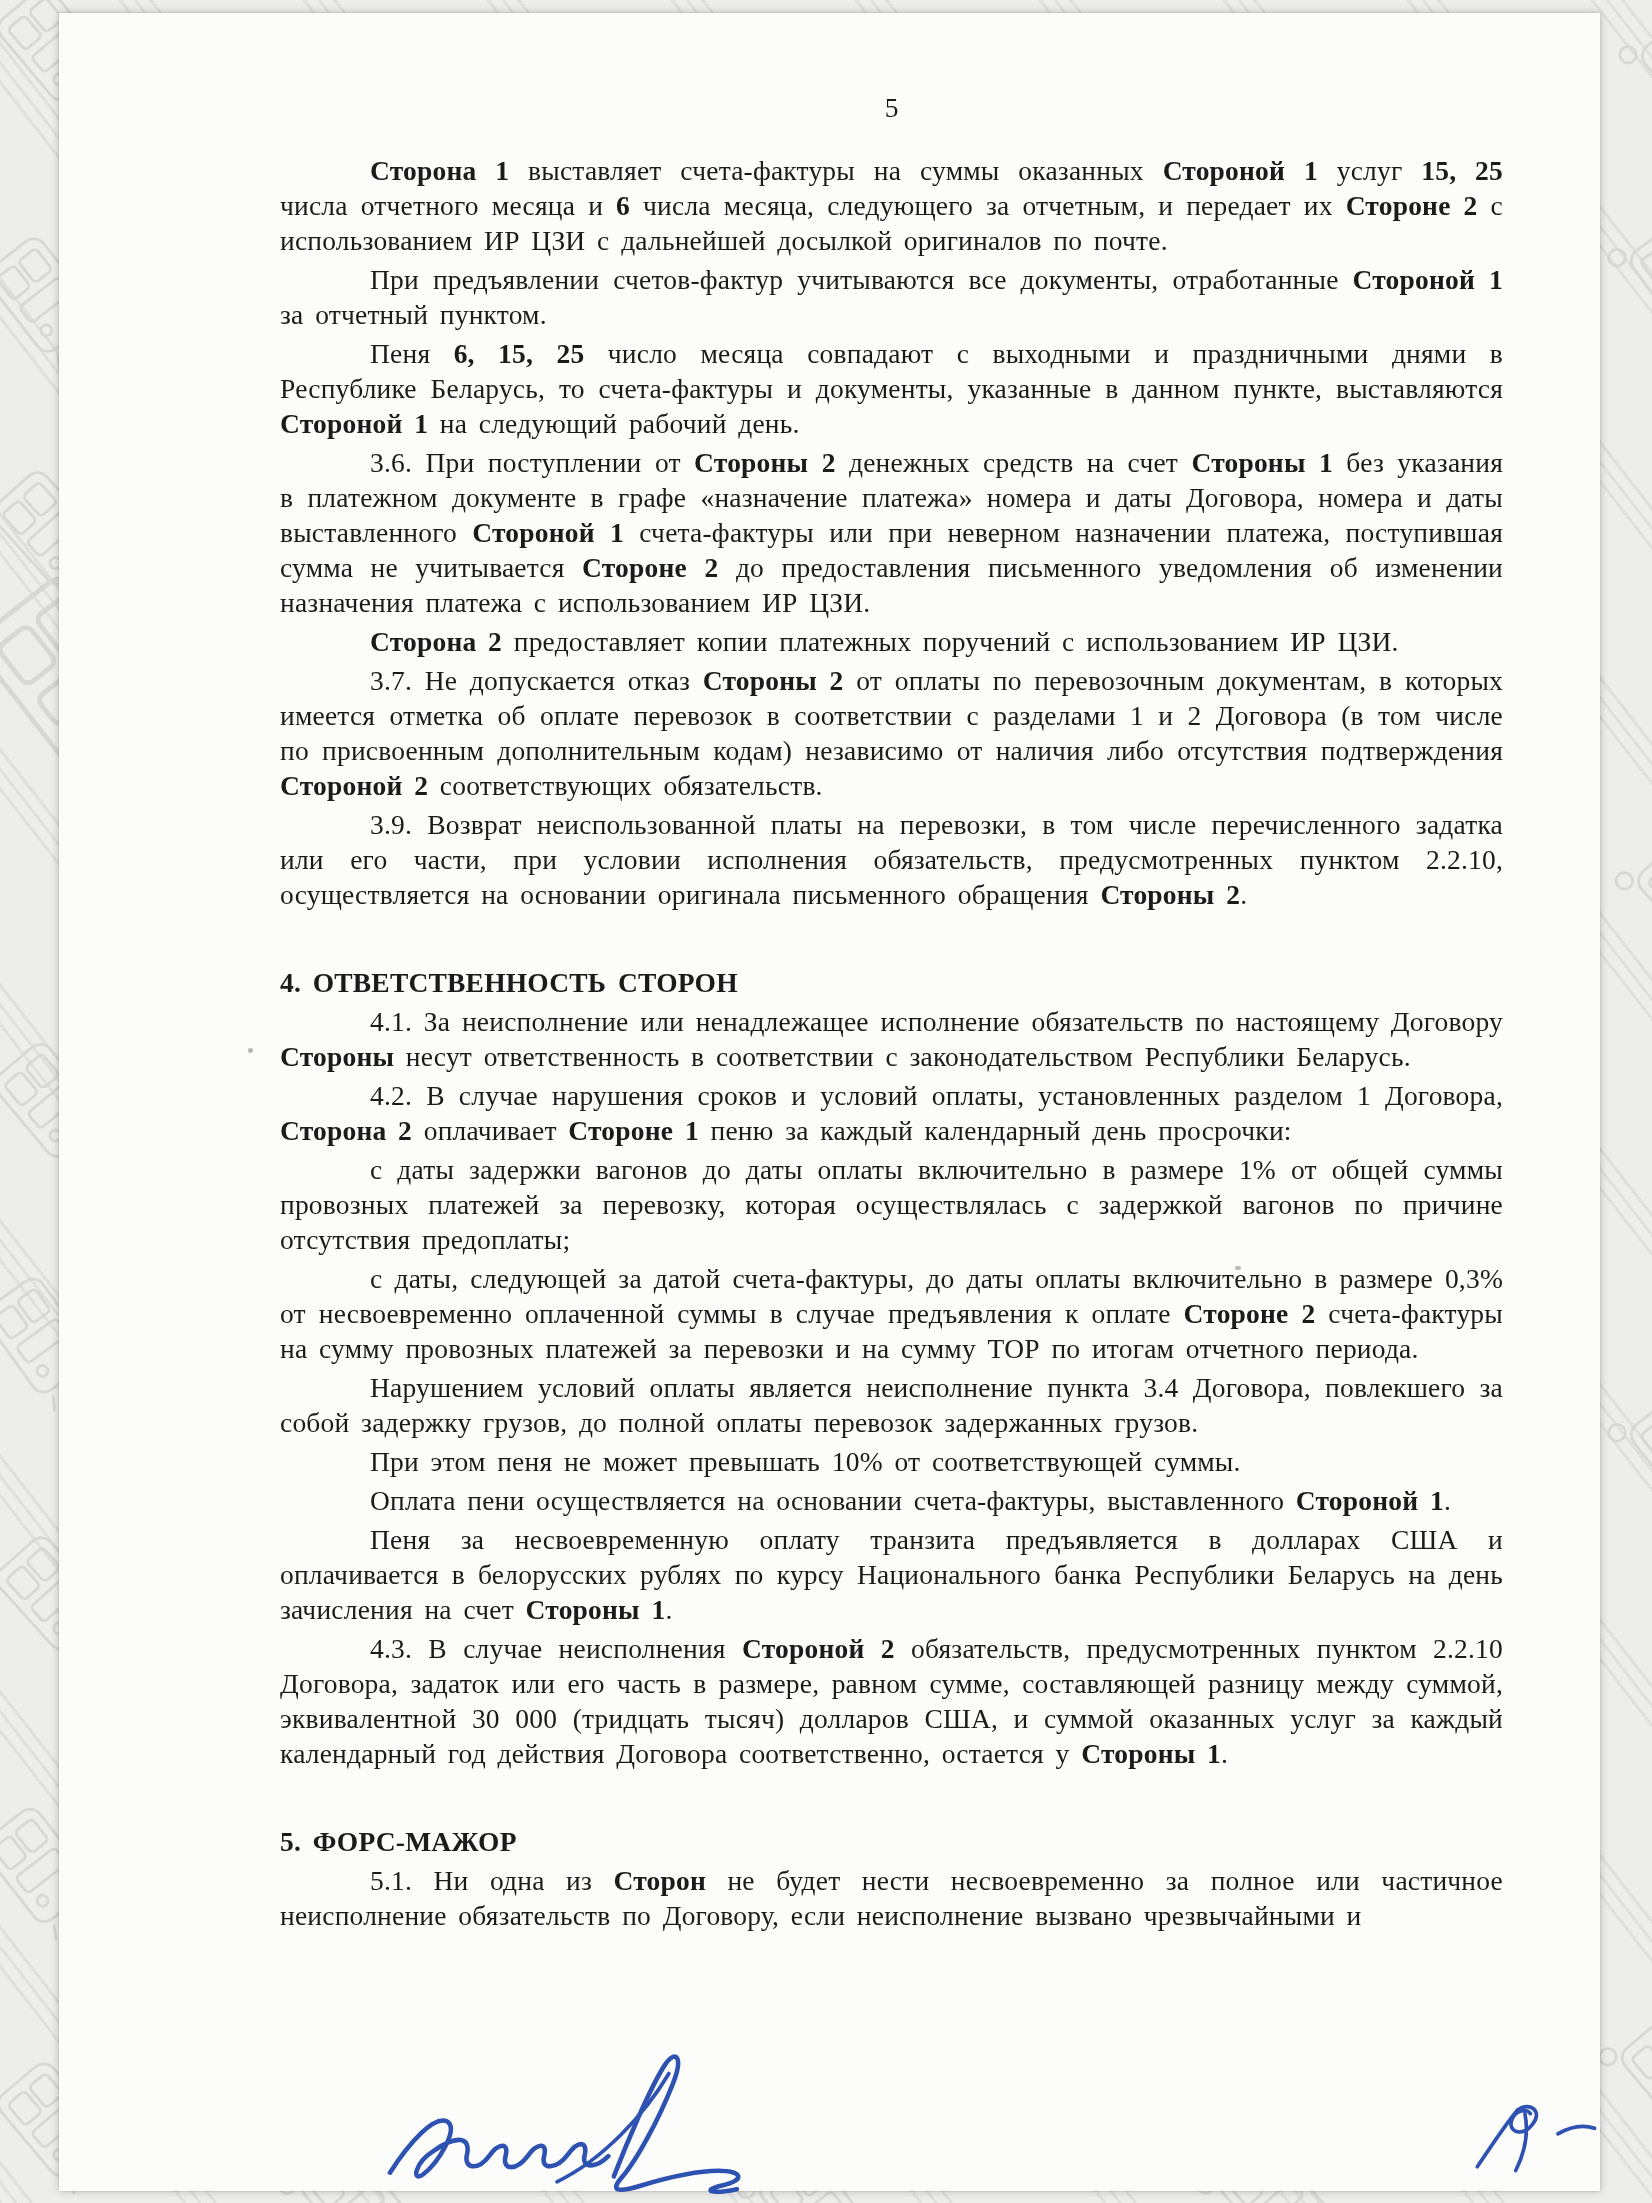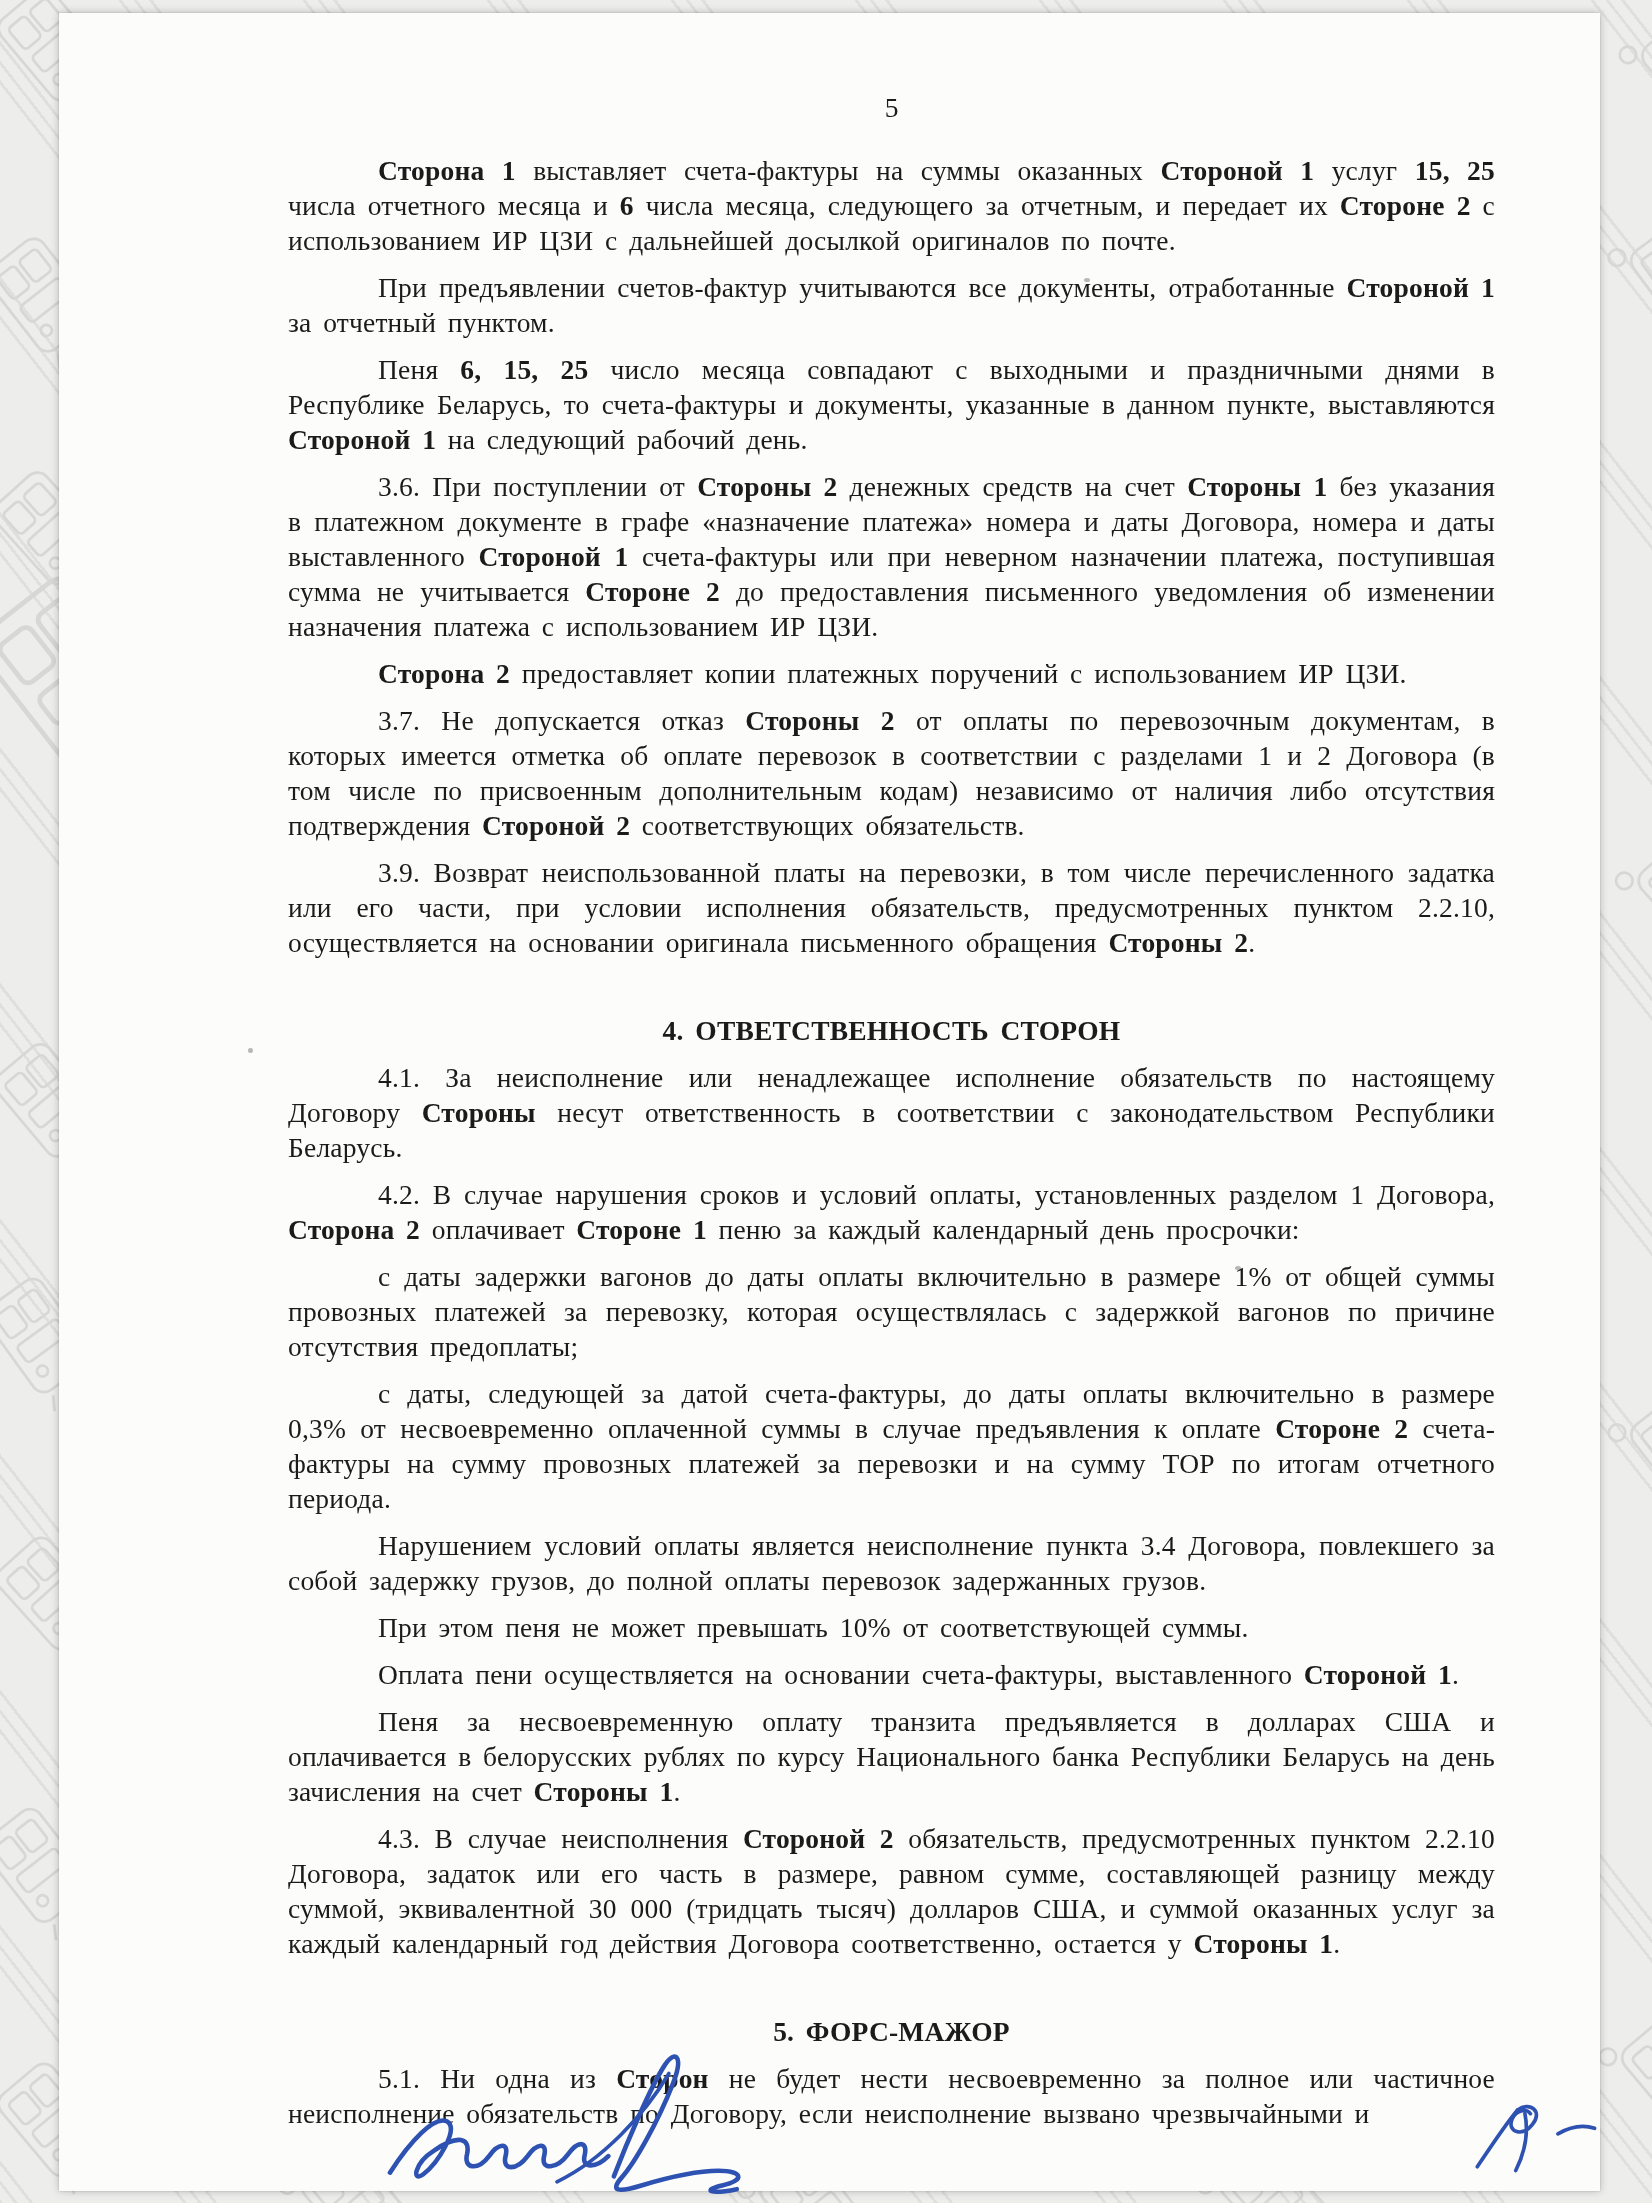--- a/index.html
+++ b/index.html
@@ -37,30 +37,30 @@
 
   .page-number {
     margin-top: 77px;
     margin-bottom: 27.5px;
     text-align: center;
     font-size: 27.5px;
     line-height: 35px;
   }
 
   .content p {
-    margin: 12px;
+    margin: 4px;
     font-size: 27.5px;
     line-height: 35px;
     text-align: justify;
     word-spacing: 4.6px;
     letter-spacing: 0.2px;
   }
   .content p.indent { text-indent: 90px; }
   .content p.heading {
-    text-align: center;
+    text-align: left;
     font-weight: bold;
     text-indent: 0;
     margin-top: 53px;
   }
   .content b { font-weight: bold; }
 
   .signature {
     position: absolute; left: 318px; top: 2033px;
     width: 459px; height: 156px;
     z-index: 3;

